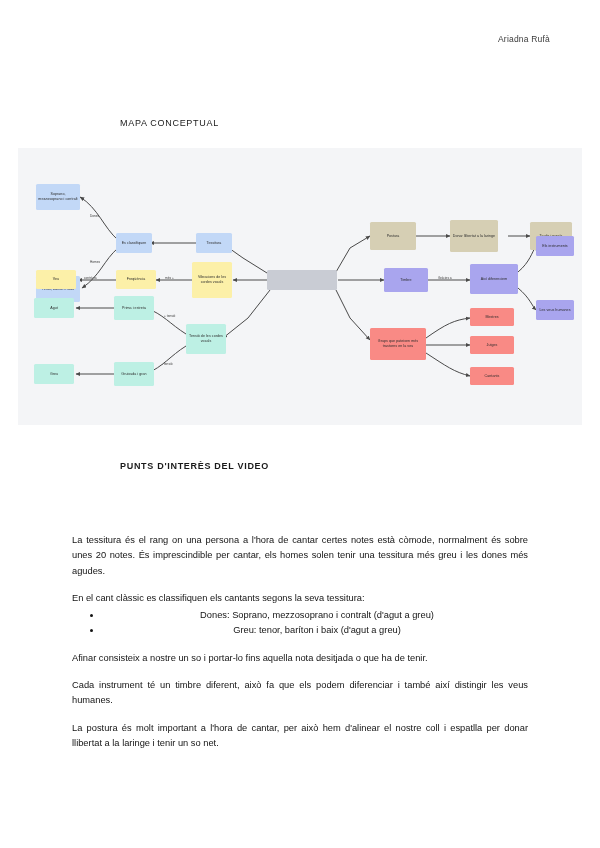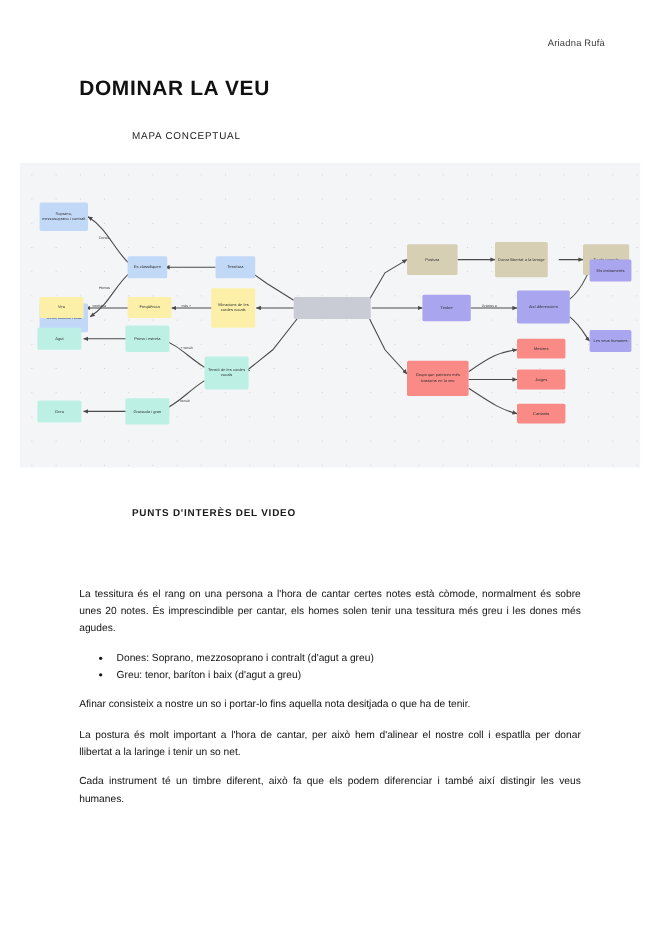--- a/index.html
+++ b/index.html
@@ -68,30 +68,29 @@
   }
   svg.edges{position:absolute;inset:0;width:564px;height:277px;overflow:visible;}
 
   
   .body-text{
     position:absolute;left:72px;width:456px;
     font-size:9.3px;line-height:15.3px;color:#141414;margin-top:46px;
   }
   .body-text p{margin:0 0 12px 0;text-align:justify;}
   .body-text p.nojust{text-align:left;}
-  .body-text ul{margin:0 0 12px 0;padding-left:30px;list-style:disc;}
+  .body-text ul{margin:0 0 12px 0;padding-left:30px;list-style:disc;text-align:center;}
   .body-text li{margin:0;padding-left:4px;}
 </style>
 </head>
 <body>
 
 <div class="page">
 
   <div class="author">Ariadna Rufà</div>
-  <div class="doc-title">DOMINAR LA VEU</div>
   <div class="section-label" id="mapa-label">MAPA CONCEPTUAL</div>
 
   <div class="map">
     <div class="dots"></div>
 
     <svg class="edges" viewBox="0 0 564 277">
       <defs>
         <marker id="ah" markerWidth="5" markerHeight="5" refX="4.2" refY="2" orient="auto">
           <path d="M0,0 L4.6,2 L0,4 z" fill="#4a4a4a"></path>
         </marker>
@@ -175,22 +174,23 @@
     <div class="node n-red" style="left:352px;top:180px;width:56px;height:32px;">Grups que pateixen més trastorns en la veu</div>
     <div class="node n-red" style="left:452px;top:160px;width:44px;height:18px;">Mestres</div>
     <div class="node n-red" style="left:452px;top:188px;width:44px;height:18px;">Jutges</div>
     <div class="node n-red" style="left:452px;top:219px;width:44px;height:18px;">Cantants</div>
   </div>
 
   <div class="section-label" id="punts-label">PUNTS D'INTERÈS DEL VIDEO</div>
 
   <div class="body-text" style="top:487px;">
     <p>La tessitura és el rang on una persona a l'hora de cantar certes notes està còmode, normalment és sobre unes 20 notes. És imprescindible per cantar, els homes solen tenir una tessitura més greu i les dones més agudes.</p>
+    <p class="nojust" style="margin-bottom:2px;">En el cant clàssic es classifiquen els cantants segons la seva tessitura:</p>
     <ul>
       <li>Dones: Soprano, mezzosoprano i contralt (d'agut a greu)</li>
       <li>Greu: tenor, baríton i baix (d'agut a greu)</li>
     </ul>
     <p class="nojust">Afinar consisteix a nostre un so i portar-lo fins aquella nota desitjada o que ha de tenir.</p>
+    <p>Cada instrument té un timbre diferent, això fa que els podem diferenciar i també així distingir les veus humanes.</p>
     <p>La postura és molt important a l'hora de cantar, per això hem d'alinear el nostre coll i espatlla per donar llibertat a la laringe i tenir un so net.</p>
-    <p>Cada instrument té un timbre diferent, això fa que els podem diferenciar i també així distingir les veus humanes.</p>
   </div>
 
 </div>
 
 </body></html>

